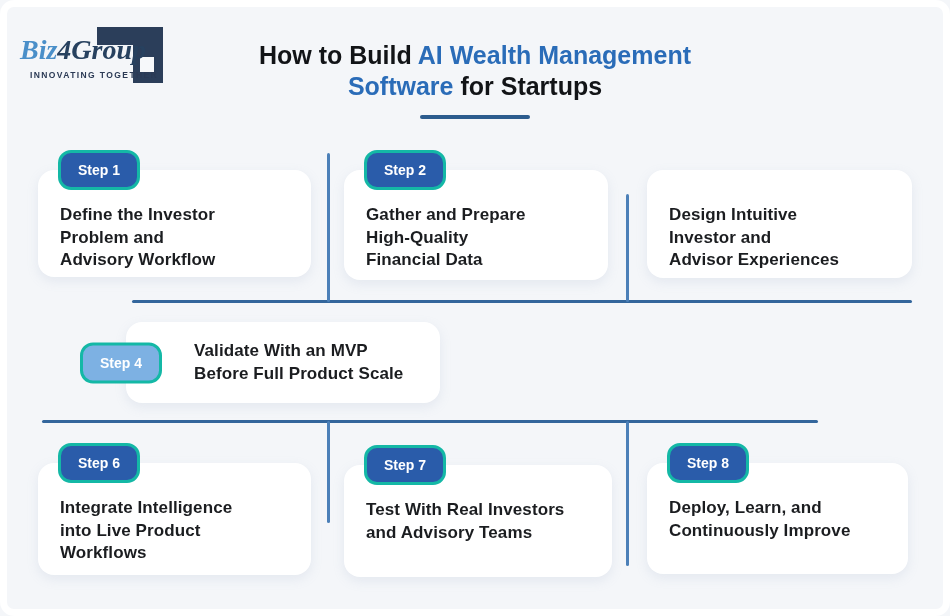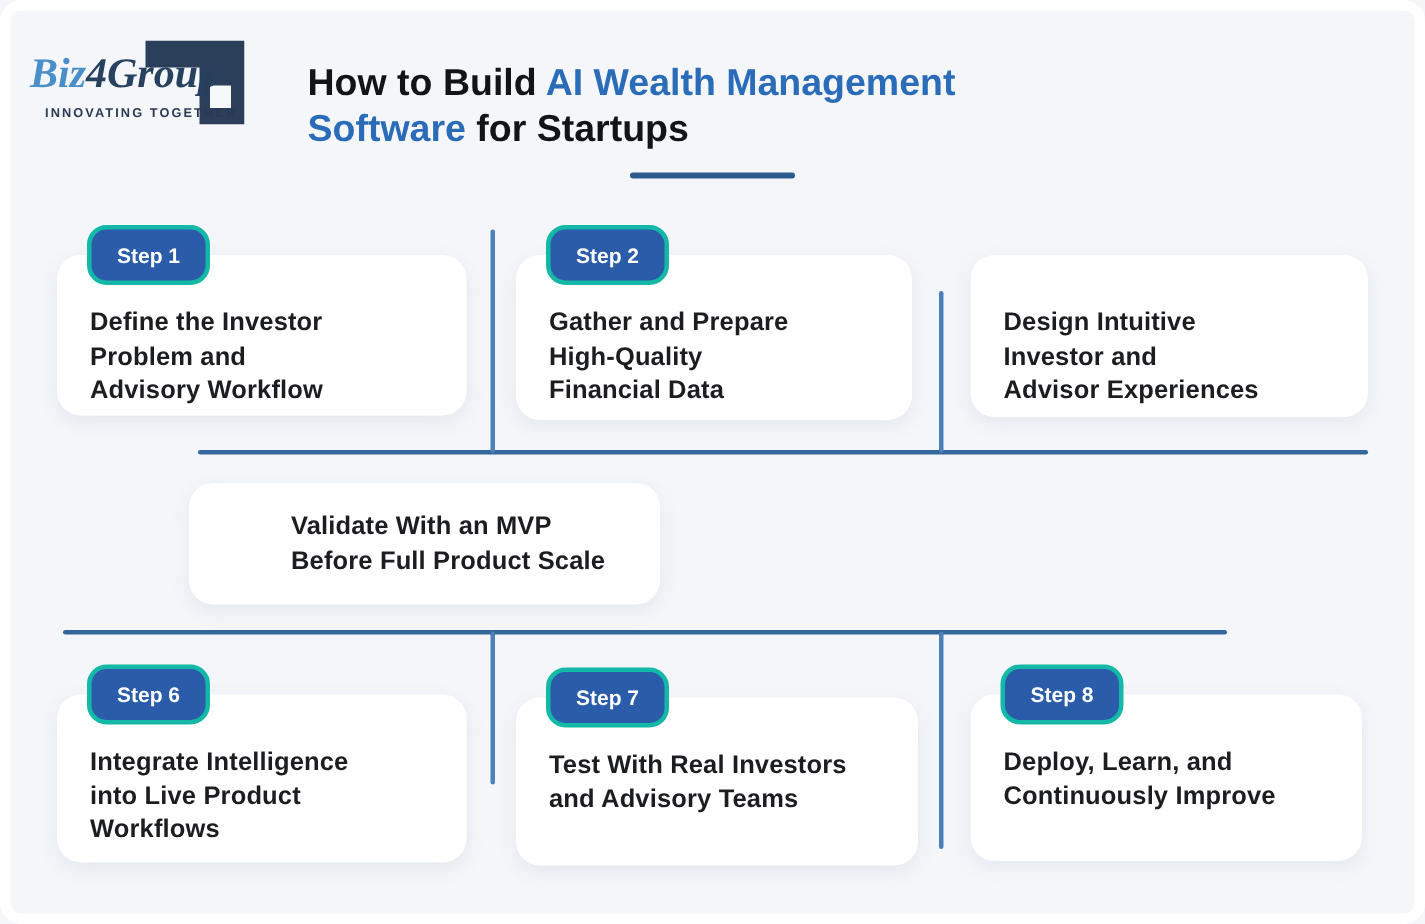--- a/index.html
+++ b/index.html
@@ -16,21 +16,21 @@
   .logo-bracket{position:absolute;left:69px;top:15px;width:76px;height:56px;}
   .logo-text{position:absolute;left:2px;top:22px;z-index:2;
     font-family:"Liberation Serif","DejaVu Serif",serif;font-style:italic;
     font-weight:700;font-size:28px;white-space:nowrap;}
   .logo-text .lt-blue{color:#4a8fc9;margin-top:40px;}
   .logo-text .lt-navy{color:#27415f;}
   .logo-tagline{position:absolute;left:12px;top:58px;font-size:8.5px;
     font-weight:700;letter-spacing:1.4px;color:#2b3a55;white-space:nowrap;}
 
   
-  .title{position:absolute;left:205px;top:40px;width:540px;
+  .title{position:absolute;left:205px;top:40px;width:540px;text-align:center;
     font-size:25px;line-height:31px;font-weight:700;color:#121417;z-index:5;}
   .title .hl{color:#2a6cb8;}
   .title-underline{width:110px;height:3.5px;background:#2c5c8e;border-radius:2px;
     margin:13px auto 0;}
 
   
   .hline,.vline{position:absolute;background:var(--divider,#33669c);z-index:1;}
   .hline{height:3px;border-radius:2px;}
   .vline{width:3px;border-radius:2px;background:var(--connector,#4c80b8);}
 
@@ -113,20 +113,21 @@
 High-Quality
 Financial Data</div>
   </div>
   <div class="card top-badge c3">
     <div class="card-text">Design Intuitive
 Investor and
 Advisor Experiences</div>
   </div>
 
   <div class="card side-badge c4">
+    <div class="badge light">Step 4</div>
     <div class="card-text">Validate With an MVP
 Before Full Product Scale</div>
   </div>
 
   <div class="card top-badge c6">
     <div class="badge dark">Step 6</div>
     <div class="card-text">Integrate Intelligence
 into Live Product
 Workflows</div>
   </div>

